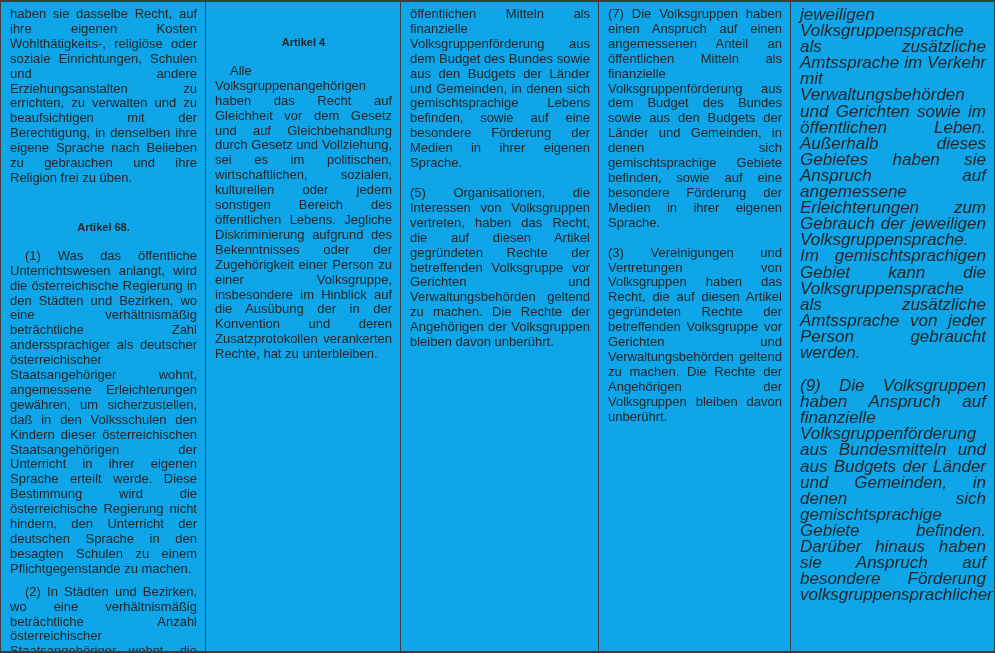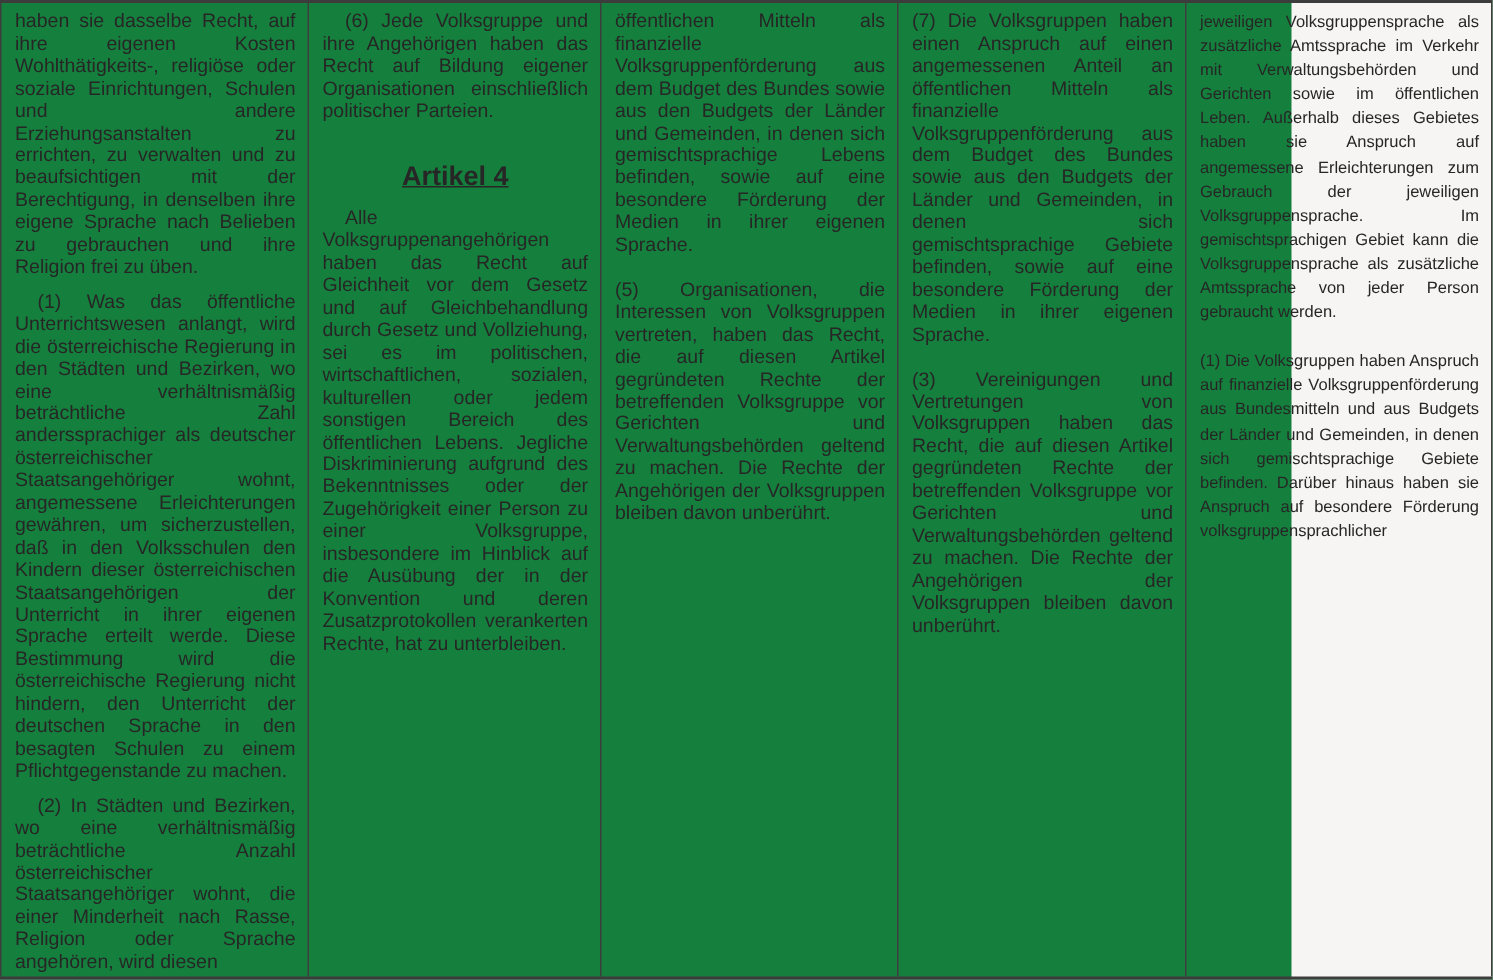--- a/index.html
+++ b/index.html
@@ -5,22 +5,22 @@
   * { box-sizing: border-box; }
   html, body { margin: 0; padding: 0; }
   body {
     width: 995px; height: 653px;
     background: #f6f5f3;
     font-family: "Liberation Sans", sans-serif;
     color: #262626;
     overflow: hidden;
   }
   .page {
-    width: 861px; height: 653px;
-    background: #15803d;
+    width: 995px; height: 653px;
+    background: #0ea5e9;
     position: relative;
   }
   .table {
     display: grid;
     grid-template-columns: 205px 195px 198px 192px 205px;
     width: 995px; height: 653px;
     border-top: 2px solid #3c3c3c;
     border-bottom: 2px solid #3c3c3c;
   }
   .col {
@@ -28,58 +28,58 @@
     padding: 5px 8px 4px 9px;
     overflow: hidden;
     font-size: 13px;
     line-height: 14.9px;
     text-align: justify;
   }
   .col:last-child {
     border-right: 1px solid #3e3e3e;
   }
   .col-5 {
-    font-size: 11px;
+    font-style: italic;
+    font-size: 17px;
     line-height: 16.1px;
   }
   .para { margin: 0 0 8px 0; }
   .para.indent { text-indent: 15px; }
   .col-3 .para, .col-4 .para { margin-bottom: 15px; }
   .col-5 .para { margin-bottom: 17px; }
   .heading {
     text-align: center;
     font-weight: bold;
-    font-size: 18px;
+    font-size: 11px;
     margin: 28px 0 14px 0;
     text-indent: 0;
-    text-decoration: underline;
   }
   .col-1 .heading { margin-top: 34px; }
 </style>
 </head>
 <body>
 
 <div class="page">
   <div class="table">
     <div class="col col-1">
         <div class="para">haben sie dasselbe Recht, auf ihre eigenen Kosten Wohlthätigkeits-, religiöse oder soziale Einrichtungen, Schulen und andere Erziehungsanstalten zu errichten, zu verwalten und zu beaufsichtigen mit der Berechtigung, in denselben ihre eigene Sprache nach Belieben zu gebrauchen und ihre Religion frei zu üben.</div>
+        <div class="heading">Artikel 68.</div>
         <div class="para indent">(1) Was das öffentliche Unterrichtswesen anlangt, wird die österreichische Regierung in den Städten und Bezirken, wo eine verhältnismäßig beträchtliche Zahl anderssprachiger als deutscher österreichischer Staatsangehöriger wohnt, angemessene Erleichterungen gewähren, um sicherzustellen, daß in den Volksschulen den Kindern dieser österreichischen Staatsangehörigen der Unterricht in ihrer eigenen Sprache erteilt werde. Diese Bestimmung wird die österreichische Regierung nicht hindern, den Unterricht der deutschen Sprache in den besagten Schulen zu einem Pflichtgegenstande zu machen.</div>
         <div class="para indent">(2) In Städten und Bezirken, wo eine verhältnismäßig beträchtliche Anzahl österreichischer Staatsangehöriger wohnt, die einer Minderheit nach Rasse, Religion oder Sprache angehören, wird diesen</div>
       </div>
     <div class="col col-2">
-        <div class="para indent">(6) Jede Volksgruppe und ihre Angehörigen haben das Recht auf Bildung eigener Organisationen einschließlich politischer Parteien.</div>
         <div class="heading">Artikel 4</div>
         <div class="para indent">Alle Volksgruppenangehörigen haben das Recht auf Gleichheit vor dem Gesetz und auf Gleichbehandlung durch Gesetz und Vollziehung, sei es im politischen, wirtschaftlichen, sozialen, kulturellen oder jedem sonstigen Bereich des öffentlichen Lebens. Jegliche Diskriminierung aufgrund des Bekenntnisses oder der Zugehörigkeit einer Person zu einer Volksgruppe, insbesondere im Hinblick auf die Ausübung der in der Konvention und deren Zusatzprotokollen verankerten Rechte, hat zu unterbleiben.</div>
       </div>
     <div class="col col-3">
         <div class="para">öffentlichen Mitteln als finanzielle Volksgruppenförderung aus dem Budget des Bundes sowie aus den Budgets der Länder und Gemeinden, in denen sich gemischtsprachige Lebens befinden, sowie auf eine besondere Förderung der Medien in ihrer eigenen Sprache.</div>
         <div class="para">(5) Organisationen, die Interessen von Volksgruppen vertreten, haben das Recht, die auf diesen Artikel gegründeten Rechte der betreffenden Volksgruppe vor Gerichten und Verwaltungsbehörden geltend zu machen. Die Rechte der Angehörigen der Volksgruppen bleiben davon unberührt.</div>
       </div>
     <div class="col col-4">
         <div class="para">(7) Die Volksgruppen haben einen Anspruch auf einen angemessenen Anteil an öffentlichen Mitteln als finanzielle Volksgruppenförderung aus dem Budget des Bundes sowie aus den Budgets der Länder und Gemeinden, in denen sich gemischtsprachige Gebiete befinden, sowie auf eine besondere Förderung der Medien in ihrer eigenen Sprache.</div>
         <div class="para">(3) Vereinigungen und Vertretungen von Volksgruppen haben das Recht, die auf diesen Artikel gegründeten Rechte der betreffenden Volksgruppe vor Gerichten und Verwaltungsbehörden geltend zu machen. Die Rechte der Angehörigen der Volksgruppen bleiben davon unberührt.</div>
       </div>
     <div class="col col-5">
         <div class="para">jeweiligen Volksgruppensprache als zusätzliche Amtssprache im Verkehr mit Verwaltungsbehörden und Gerichten sowie im öffentlichen Leben. Außerhalb dieses Gebietes haben sie Anspruch auf angemessene Erleichterungen zum Gebrauch der jeweiligen Volksgruppensprache. Im gemischtsprachigen Gebiet kann die Volksgruppensprache als zusätzliche Amtssprache von jeder Person gebraucht werden.</div>
-        <div class="para">(1) Die Volksgruppen haben Anspruch auf finanzielle Volksgruppenförderung aus Bundesmitteln und aus Budgets der Länder und Gemeinden, in denen sich gemischtsprachige Gebiete befinden. Darüber hinaus haben sie Anspruch auf besondere Förderung volksgruppensprachlicher</div>
+        <div class="para">(9) Die Volksgruppen haben Anspruch auf finanzielle Volksgruppenförderung aus Bundesmitteln und aus Budgets der Länder und Gemeinden, in denen sich gemischtsprachige Gebiete befinden. Darüber hinaus haben sie Anspruch auf besondere Förderung volksgruppensprachlicher</div>
       </div>
   </div>
 </div>
 
 </body></html>

